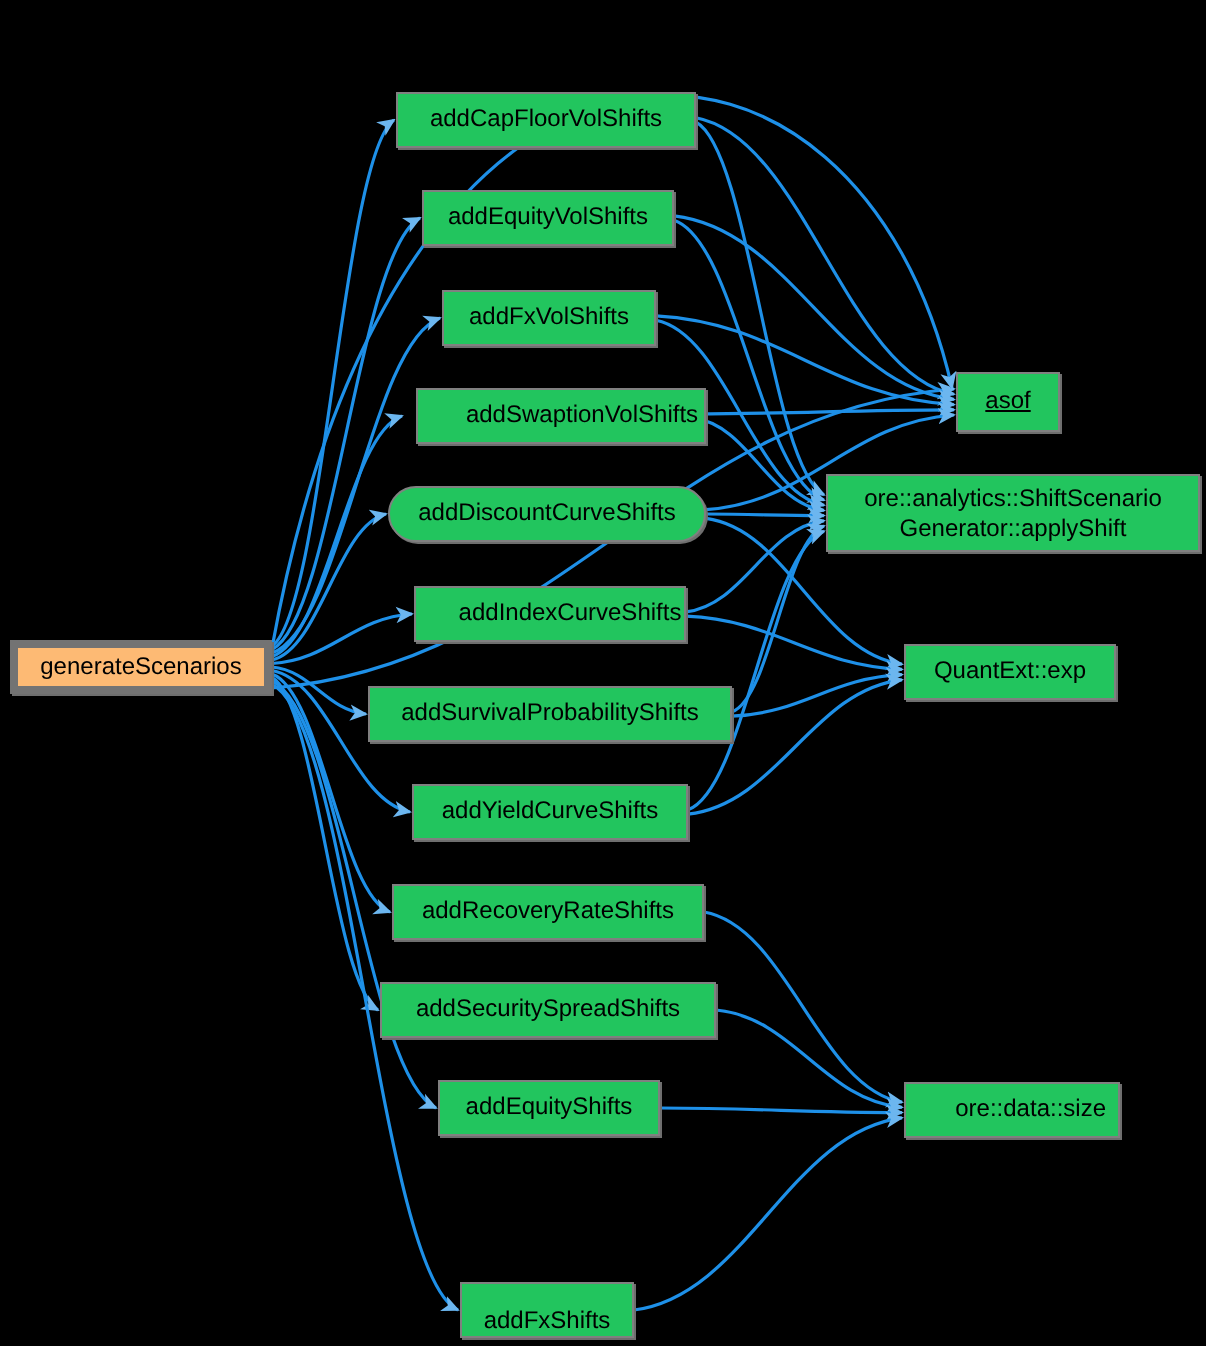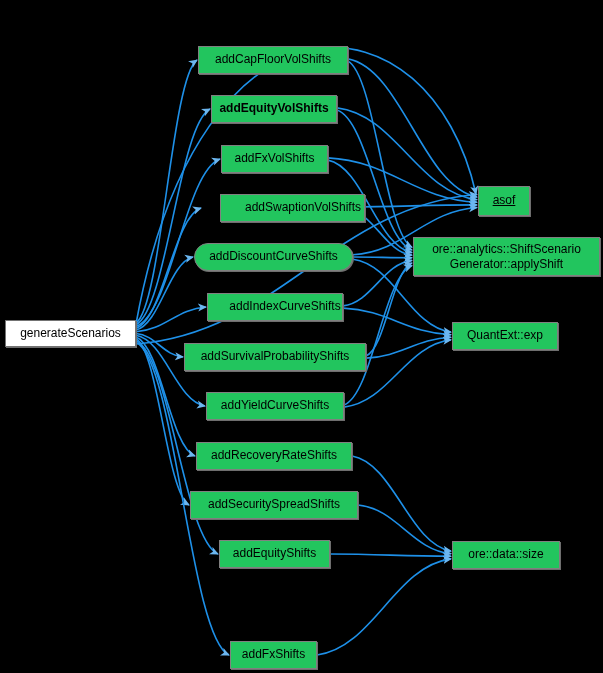--- a/index.html
+++ b/index.html
@@ -33,22 +33,22 @@
     font-family: "Liberation Sans", sans-serif;
     font-size: 12px;
     color: #000000;
     line-height: 1.15;
     text-align: center;
     white-space: nowrap;
     cursor: pointer;
     user-select: none;
   }
   .node-box.root-node {
-    background: #ffffff;
-    border: 1px solid #737373;
+    background: #fdba74;
+    border: 4px solid #737373;
   }
   .node-box.two-line {
     white-space: normal;
     line-height: 1.25;
   }
   .node-label {
     display: block;
     padding: 0 6px;
   }
 </style>
@@ -100,27 +100,27 @@
         <path d="M 136 324 C 200 -30, 430 -10, 476 194" marker-end="url(#ah)"></path>
       </g>
   </svg>
   <div id="node-layer">
       <div class="node-box root-node" style="left: 5px; top: 320px; width: 131px; height: 27px;">
         <span class="node-label">generateScenarios</span>
       </div>
       <div class="node-box" style="left: 198px; top: 46px; width: 150px; height: 28px;">
         <span class="node-label">addCapFloorVolShifts</span>
       </div>
-      <div class="node-box" style="left: 211px; top: 95px; width: 126px; height: 28px; font-weight: bold;">
+      <div class="node-box" style="left: 211px; top: 95px; width: 126px; height: 28px;">
         <span class="node-label">addEquityVolShifts</span>
       </div>
       <div class="node-box" style="left: 221px; top: 145px; width: 107px; height: 28px;">
         <span class="node-label">addFxVolShifts</span>
       </div>
-      <div class="node-box" style="left: 220px; top: 194px; width: 145px; height: 28px; padding-left: 21px;">
+      <div class="node-box" style="left: 208px; top: 194px; width: 145px; height: 28px; padding-left: 21px;">
         <span class="node-label">addSwaptionVolShifts</span>
       </div>
       <div class="node-box" style="left: 194px; top: 243px; width: 159px; height: 28px; border-radius: 14px;">
         <span class="node-label">addDiscountCurveShifts</span>
       </div>
       <div class="node-box" style="left: 207px; top: 293px; width: 136px; height: 28px; padding-left: 20px;">
         <span class="node-label">addIndexCurveShifts</span>
       </div>
       <div class="node-box" style="left: 184px; top: 343px; width: 182px; height: 28px;">
         <span class="node-label">addSurvivalProbabilityShifts</span>
@@ -130,29 +130,29 @@
       </div>
       <div class="node-box" style="left: 196px; top: 442px; width: 156px; height: 28px;">
         <span class="node-label">addRecoveryRateShifts</span>
       </div>
       <div class="node-box" style="left: 190px; top: 491px; width: 168px; height: 28px;">
         <span class="node-label">addSecuritySpreadShifts</span>
       </div>
       <div class="node-box" style="left: 219px; top: 540px; width: 111px; height: 28px;">
         <span class="node-label">addEquityShifts</span>
       </div>
-      <div class="node-box" style="left: 230px; top: 641px; width: 87px; height: 28px;">
+      <div class="node-box" style="left: 230px; top: 641px; width: 87px; height: 28px; align-items: flex-end;">
         <span class="node-label">addFxShifts</span>
       </div>
       <div class="node-box" style="left: 478px; top: 186px; width: 52px; height: 30px; text-decoration: underline;">
         <span class="node-label">asof</span>
       </div>
       <div class="node-box two-line" style="left: 413px; top: 237px; width: 187px; height: 39px;">
         <span class="node-label">ore::analytics::ShiftScenario<br>Generator::applyShift</span>
       </div>
       <div class="node-box" style="left: 452px; top: 322px; width: 106px; height: 28px;">
         <span class="node-label">QuantExt::exp</span>
       </div>
-      <div class="node-box" style="left: 452px; top: 541px; width: 108px; height: 28px;">
+      <div class="node-box" style="left: 452px; top: 541px; width: 108px; height: 28px; justify-content: flex-end;">
         <span class="node-label">ore::data::size</span>
       </div>
     </div>
 </div>
 
 </body></html>

